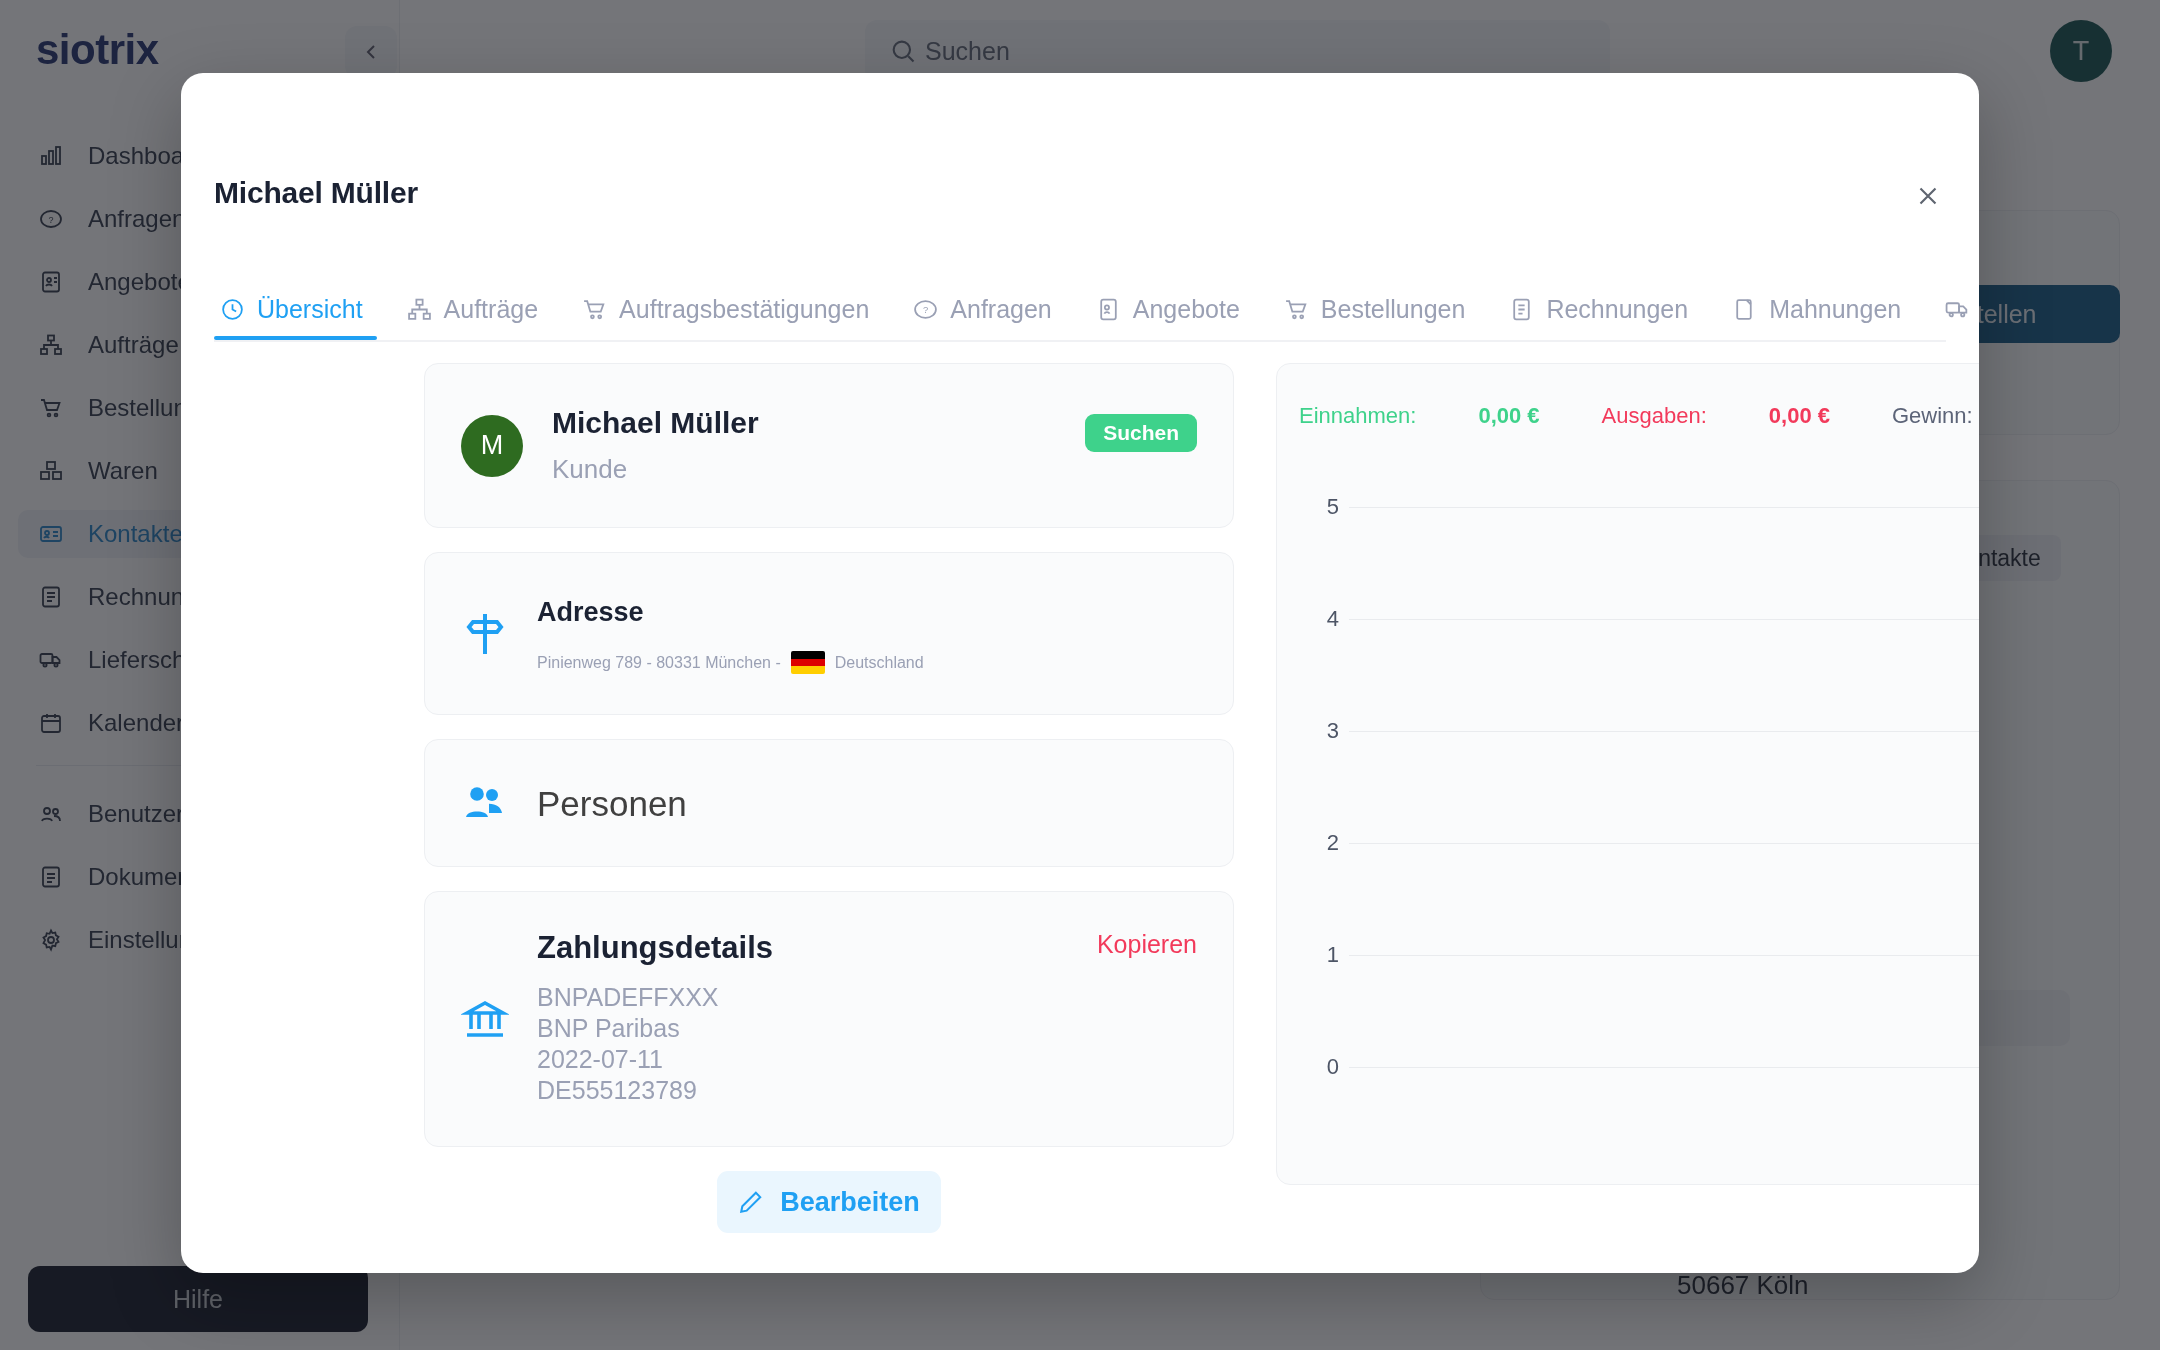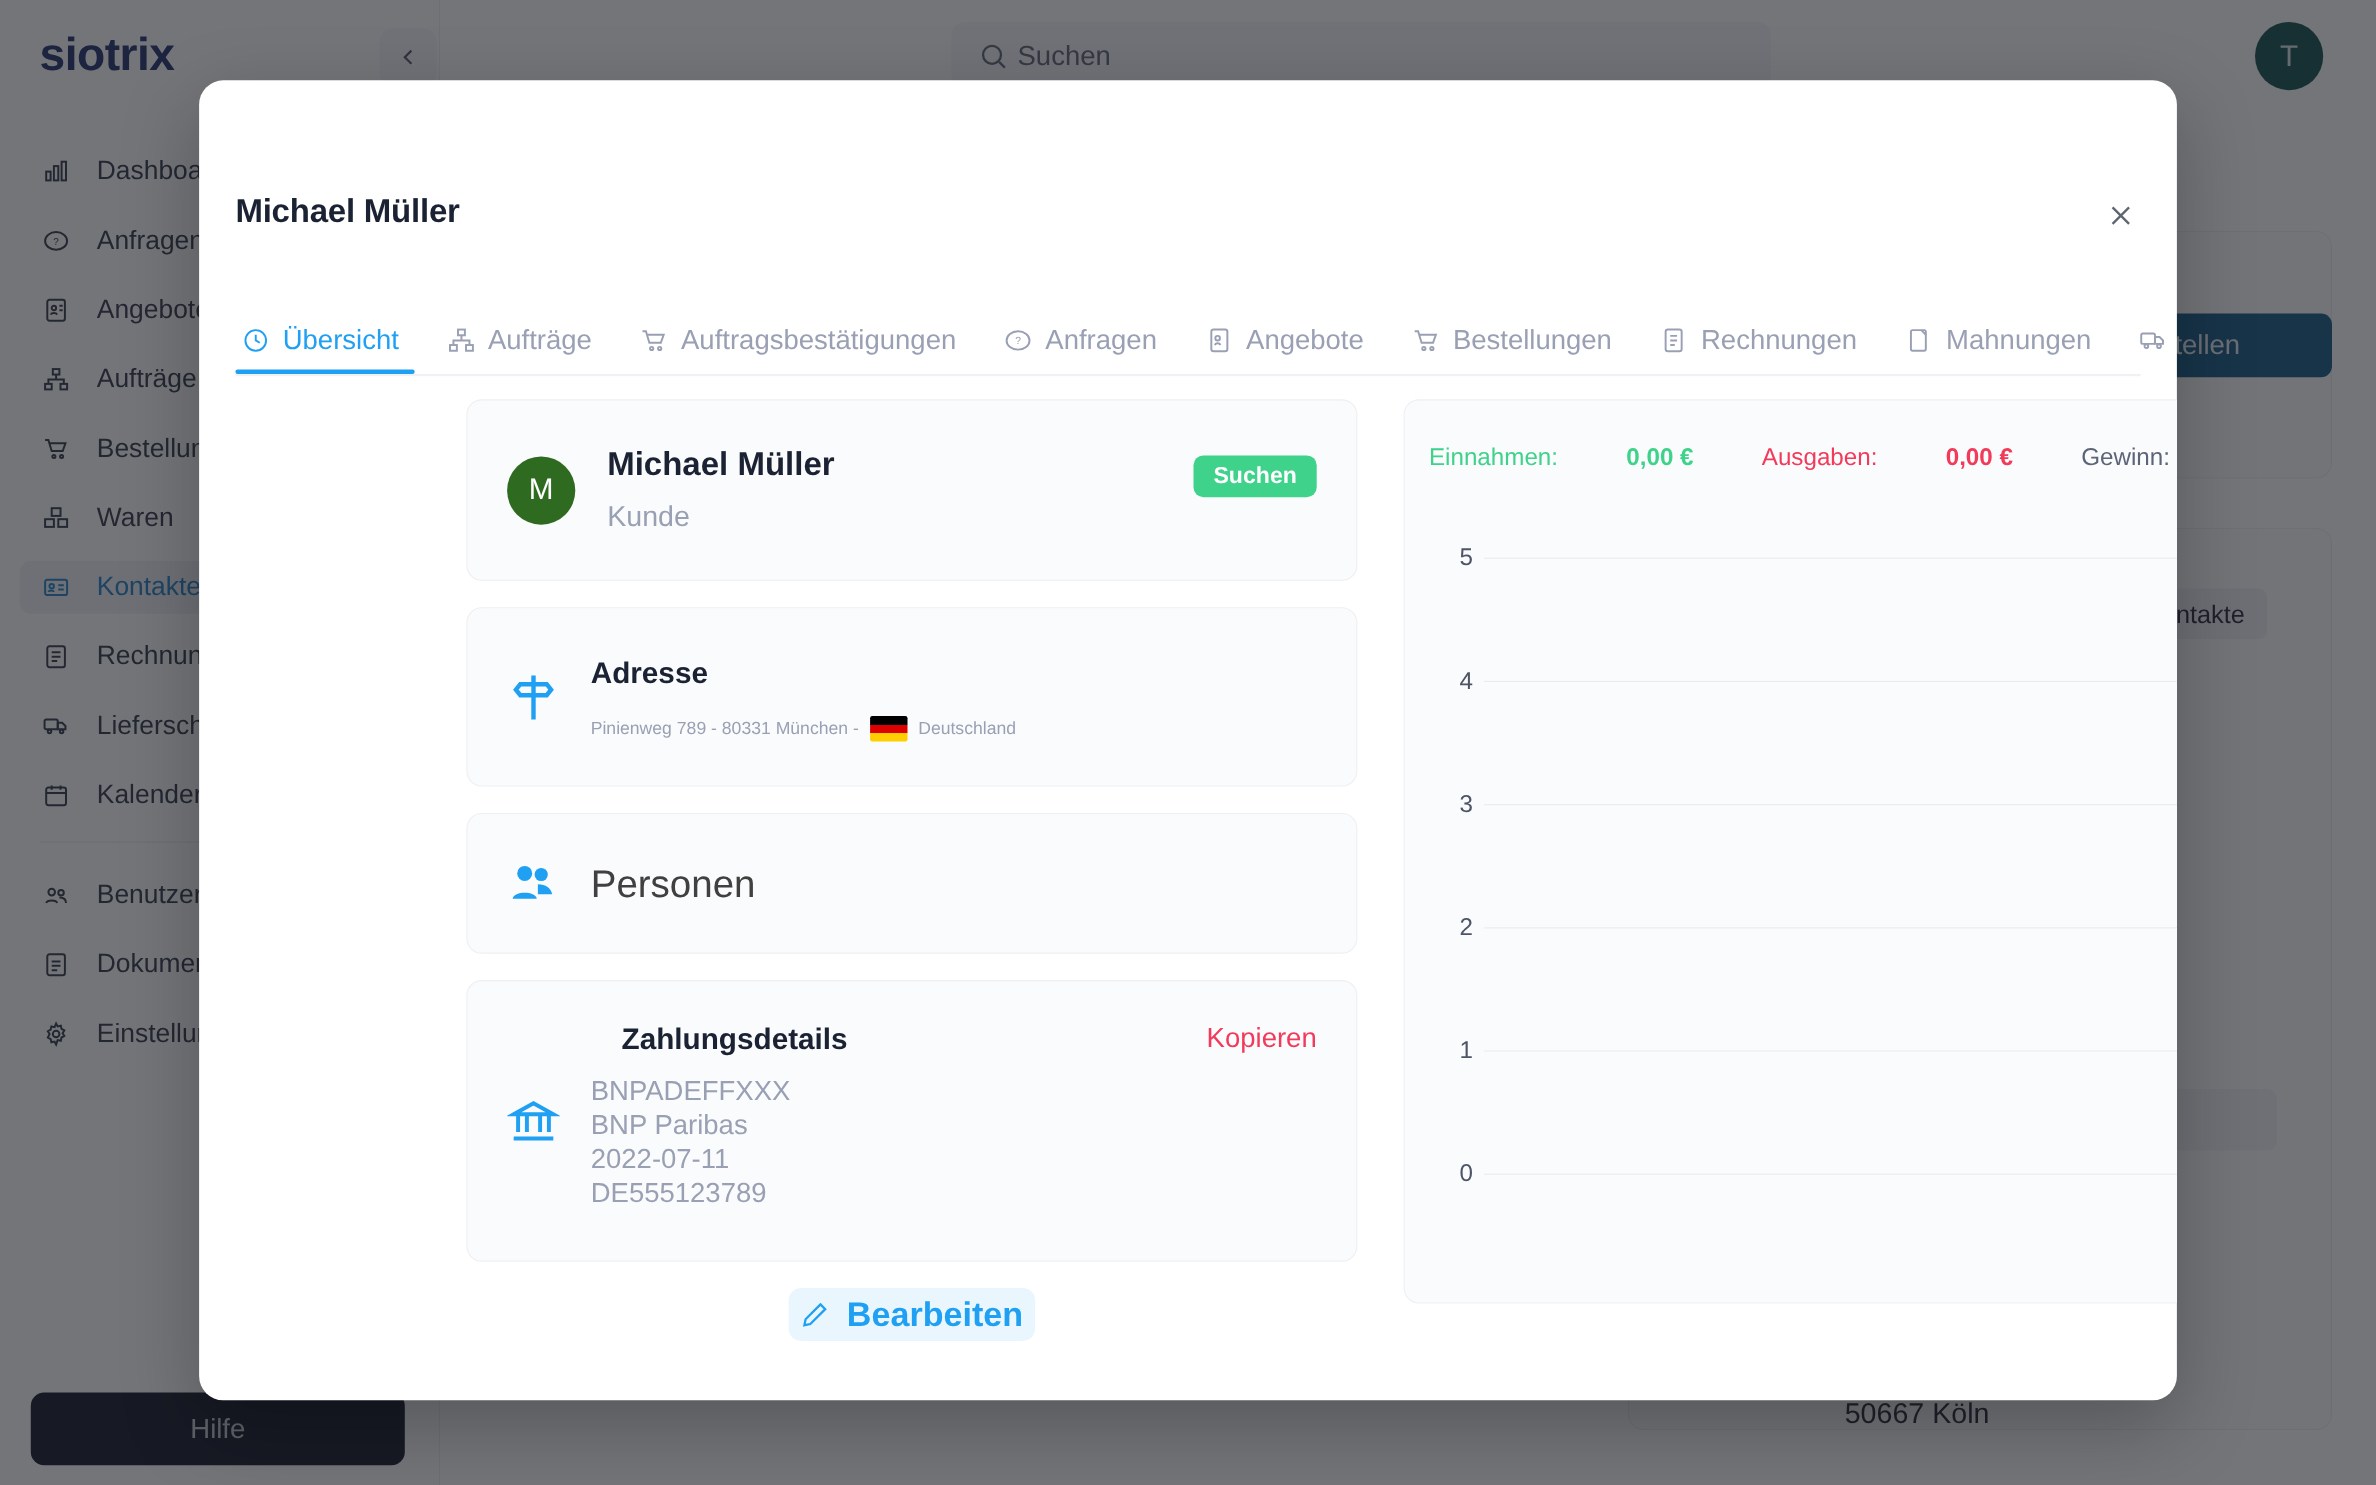--- a/index.html
+++ b/index.html
@@ -122,28 +122,28 @@
   .card-address { height: 163px; padding: 44px 48px 0 112px; }
   .card-address .title { font-size: 27px; font-weight: 700; color: #1b2233; }
   .card-address .sub { font-size: 16px; color: #9aa0b4; margin-top: 23px; display:flex; align-items:center; gap: 10px; }
   .flag { width: 34px; height: 23px; display:inline-block; border-radius:2px; overflow:hidden; flex:none;
           background: linear-gradient(to bottom, #000 0 33.3%, #dd0000 33.3% 66.6%, #ffce00 66.6% 100%); }
 
   .card-personen { height: 128px; padding: 44px 36px 0 112px; }
   .card-personen .title { font-size: 35px; font-weight: 400; color: #404040; }
 
   .card-pay { height: 256px; padding: 38px 36px 0 112px; }
-  .card-pay .title { font-size: 27px; font-weight: 700; color: #1b2233; margin-left: 28px; }
+  .card-pay .title { font-size: 31px; font-weight: 700; color: #1b2233; }
   .card-pay .lines { margin-top: 16px; }
   .card-pay .lines div { font-size: 25px; color: #9aa0b4; line-height: 1.24; }
   .kopieren { position: absolute; right: 36px; top: 38px; font-size: 25px; color: #f23a5b; }
 
   .edit-btn {
-    margin: 12px auto 0; width: 224px; height: 48px; background: #eaf6fe; border-radius: 11px;
-    display:flex; align-items:center; justify-content:center; gap: 16px; color: #1fa0f3; font-size: 31px; font-weight: 600;
+    margin: 12px auto 0; width: 224px; height: 62px; background: #eaf6fe; border-radius: 11px;
+    display:flex; align-items:center; justify-content:center; gap: 16px; color: #1fa0f3; font-size: 27px; font-weight: 600;
   }
   .edit-btn svg { width: 26px; height: 26px; }
 
   
   .panel-right {
     position: absolute; left: 1095px; top: 290px; width: 835px; height: 822px;
     background: #fafbfc; border: 1px solid #edeff2; border-radius: 14px;
   }
   .stats { position: absolute; left: 22px; top: 32px; right: 22px; height: 40px; display: flex; align-items: center; }
   .stat { display: flex; align-items: center; font-size: 22px; }

